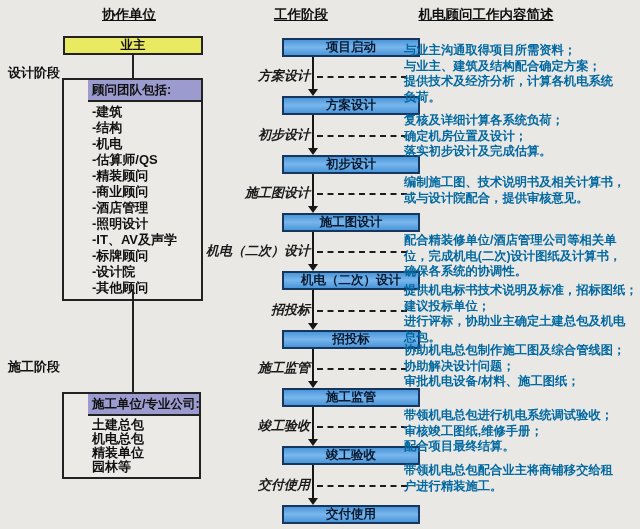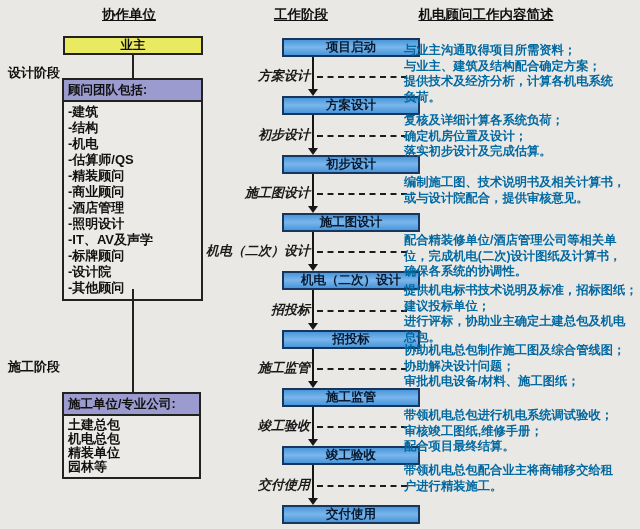--- a/index.html
+++ b/index.html
@@ -7,21 +7,21 @@
   .canvas{position:relative;width:640px;height:529px;background:#e9e8e5;overflow:hidden;color:#111;}
 
   
   .col-hdr{position:absolute;top:6px;transform:translateX(-50%);font-size:13.5px;font-weight:bold;
            text-decoration:underline;white-space:nowrap;color:#111;}
 
   
   .owner-box{position:absolute;left:63px;top:36px;width:140px;height:19px;box-sizing:border-box;
              background:#eaea62;border:2px solid #222;text-align:center;font-size:12.5px;font-weight:bold;line-height:15px;}
 
-  .list-box{position:absolute;left:62px;box-sizing:border-box;border:2px solid #222;background:#eceae7;}
+  .list-box{position:absolute;left:62px;box-sizing:border-box;border:2px solid #222;background:#eceae7;padding-left:24px;}
   .list-hdr{background:#9b9bd0;border-bottom:2px solid #222;font-size:12.5px;font-weight:bold;
             padding:2px 4px 1px 4px;white-space:nowrap;}
   .list-items{padding:2px 4px 3px 4px;font-size:13px;font-weight:bold;}
   .list-items div{line-height:16px;white-space:nowrap;}
   .list-items.tight div{line-height:14px;}
 
   .side-label{position:absolute;left:8px;font-size:13px;font-weight:bold;white-space:nowrap;}
 
   .vline{position:absolute;width:2px;background:#222;}
 

